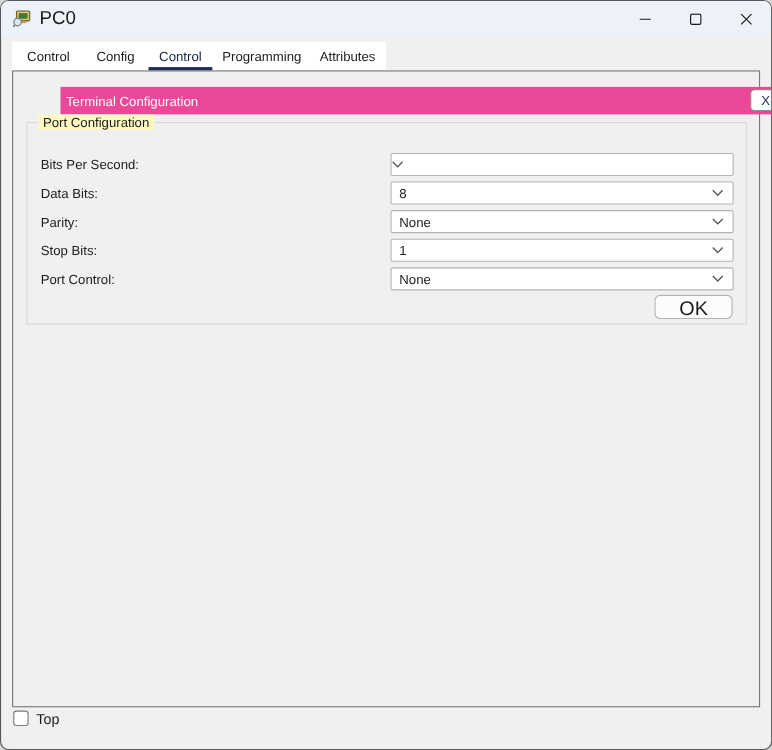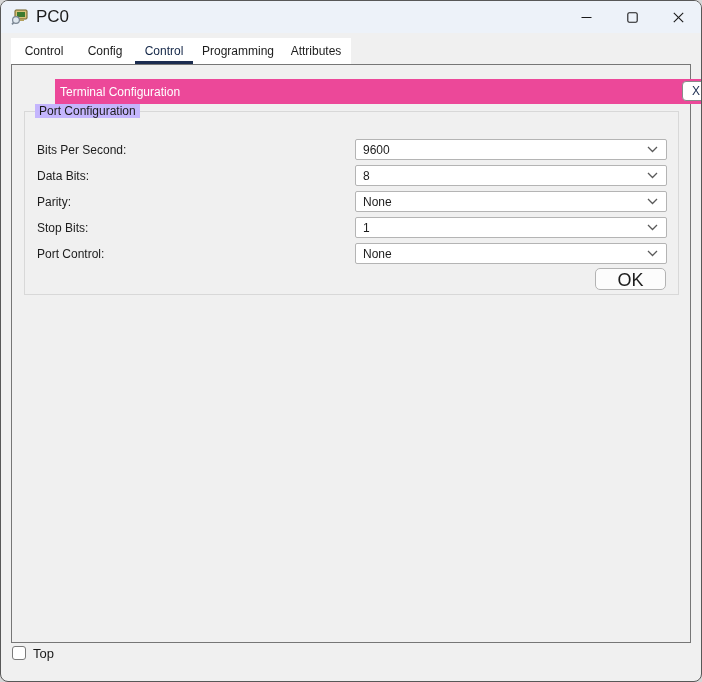--- a/index.html
+++ b/index.html
@@ -25,21 +25,21 @@
   .tab-programming{width:86px;}
   .tab-attributes{width:70px;}
   
   .tabpage{position:absolute;left:10px;top:63px;width:680px;height:579px;border:1px solid #767676;background:#f0f0f0;box-sizing:border-box;}
   
   .dlg-header{position:absolute;left:9px;top:14px;width:660px;height:25px;background:#ec4899;display:flex;align-items:center;box-sizing:border-box;padding-left:5px;margin-left:34px;}
   .dlg-title{color:#ffffff;font-size:12px;}
   .dlg-close{position:absolute;right:5px;top:2px;width:28px;height:20px;background:#ffffff;border:1px solid #8a8a8a;border-radius:4px;font-size:12px;color:#1b2c50;display:flex;align-items:center;justify-content:center;cursor:pointer;box-sizing:border-box;}
   
   .groupbox{position:absolute;left:12px;top:46px;width:655px;height:184px;border:1px solid #d8d8d8;box-sizing:border-box;}
-  .groupbox-legend{position:absolute;left:10px;top:-8px;background:#c4b5fd;padding:0 4px;font-size:12px;color:#1c1c1c;}
+  .groupbox-legend{position:absolute;left:10px;top:-8px;background:#fef9c3;padding:0 4px;font-size:12px;color:#1c1c1c;}
   .form-row-label{position:absolute;left:12px;font-size:12px;color:#1c1c1c;}
   .select{position:absolute;left:330px;width:312px;height:21px;background:#ffffff;border:1px solid #b4b4b4;border-radius:2px;box-sizing:border-box;display:flex;align-items:center;cursor:pointer;}
   .select .value{font-size:12px;color:#1c1c1c;padding-left:7px;flex:1;}
   .select .chev{padding-right:8px;display:flex;align-items:center;}
   .r1{top:27px;} .r2{top:53px;} .r3{top:79px;} .r4{top:105px;} .r5{top:131px;}
   .l1{top:31px;} .l2{top:57px;} .l3{top:83px;} .l4{top:109px;} .l5{top:135px;}
   .ok-btn{position:absolute;left:570px;top:156px;width:71px;height:22px;background:#fcfcfc;border:1px solid #b3b3b3;border-radius:5px;font-size:18px;color:#1c1c1c;font-family:"Liberation Sans",sans-serif;cursor:pointer;}
   
   .bottombar{position:absolute;left:0;top:633px;width:100%;height:38px;display:flex;align-items:center;}
   .checkbox{width:14px;height:14px;margin-left:11px;background:#ffffff;border:1px solid #7a7a7a;border-radius:3px;box-sizing:border-box;cursor:pointer;}
@@ -112,21 +112,20 @@
     <div class="dlg-header">
       <span class="dlg-title">Terminal Configuration</span>
       <div class="dlg-close">X</div>
     </div>
 
     <div class="groupbox">
       <span class="groupbox-legend">Port Configuration</span>
 
       <span class="form-row-label l1">Bits Per Second:</span>
       <div class="select r1">
-        <span class="value">9600</span>
         <span class="chev">
             <svg width="11" height="7" viewBox="0 0 11 7">
               <polyline points="1,1 5.5,5.5 10,1" fill="none" stroke="#5a5a5a" stroke-width="1.3"></polyline>
             </svg>
           </span>
       </div>
 
       <span class="form-row-label l2">Data Bits:</span>
       <div class="select r2">
         <span class="value">8</span>

